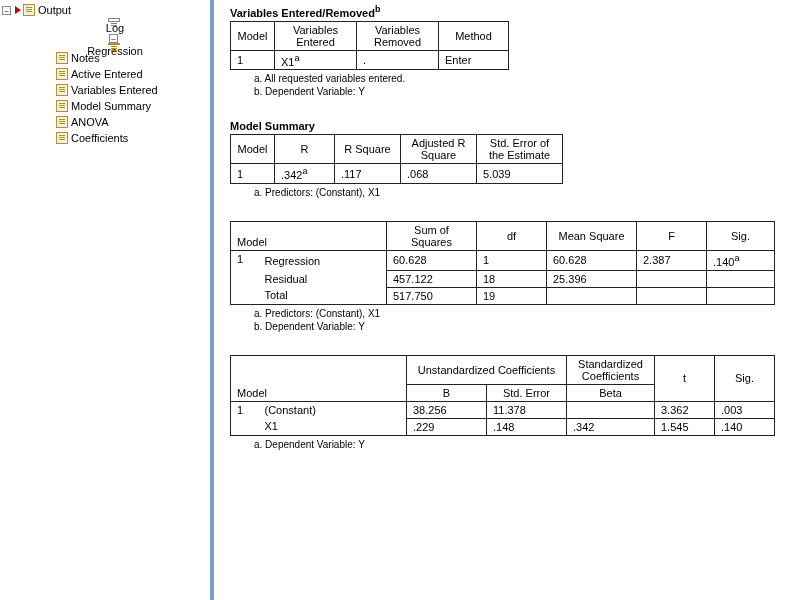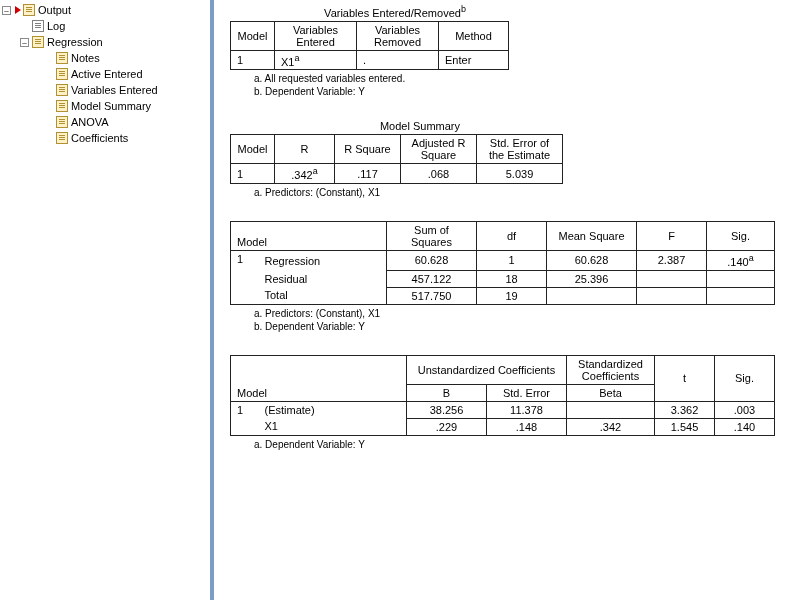--- a/index.html
+++ b/index.html
@@ -67,53 +67,53 @@
   }
   .icon-log::after{content:"";position:absolute;top:2px;left:2px;right:2px;height:1px;background:#808080;box-shadow:0 2px 0 #808080,0 4px 0 #808080;}
   .icon-book {
     width: 14px; height: 12px;
     background: linear-gradient(#f8e8b8,#e8d088);
     border:1px solid #8a6a20; margin-right:3px; position:relative;
   }
   .icon-book::after{content:"";position:absolute;top:0;bottom:0;left:50%;width:1px;background:#8a6a20;}
   .tree-label { color:#000; }
   .tree-label.sel { background:#ffffff; }
-  .ind1 { padding-left: 18px; }
+  .ind1 { padding-left: 18px; flex-direction: column; }
   .ind2 { padding-left: 36px; }
   .ind3 { padding-left: 54px; text-align: right; }
 
   .content {
     flex: 1;
     background: #fff;
     overflow: auto;
     padding: 4px 12px 12px 16px;
   }
   .block { margin-bottom: 22px; }
   .title {
-    text-align: center;
-    font-weight: normal;
+    text-align: left;
+    font-weight: bold;
     font-size: 11px;
     margin-bottom: 2px;
   }
   .title sup { font-size: 9px; }
   table.data {
     border-collapse: collapse;
     font-size: 11px;
   }
   table.data th, table.data td {
     border: 1px solid #222;
     padding: 2px 6px;
     text-align: center;
     background:#fff;
   }
   table.data th {
     font-weight: normal;
   }
   table.data td.lh { text-align:left; }
-  table.data td.rh { text-align:center; }
+  table.data td.rh { text-align:left; }
   .footnotes {
     font-size: 10px;
     margin: 2px 0 0 24px;
     line-height: 13px;
   }
   .wide { width: 545px; }
   sup { font-size:9px; }
 </style>
 </head>
 <body>
@@ -270,21 +270,21 @@
         <th rowspan="2" style="width:60px">t</th>
         <th rowspan="2" style="width:60px">Sig.</th>
       </tr>
       <tr>
         <th style="width:80px">B</th>
         <th style="width:80px">Std. Error</th>
         <th>Beta</th>
       </tr>
       <tr>
         <td rowspan="2" class="lh" style="width:28px;vertical-align:top;border-right:none">1</td>
-        <td class="lh" style="border-left:none;border-bottom:none">(Estimate)</td>
+        <td class="lh" style="border-left:none;border-bottom:none">(Constant)</td>
         <td class="rh">38.256</td>
         <td class="rh">11.378</td>
         <td class="rh"></td>
         <td class="rh">3.362</td>
         <td class="rh">.003</td>
       </tr>
       <tr>
         <td class="lh" style="border-left:none;border-top:none">X1</td>
         <td class="rh">.229</td>
         <td class="rh">.148</td>

